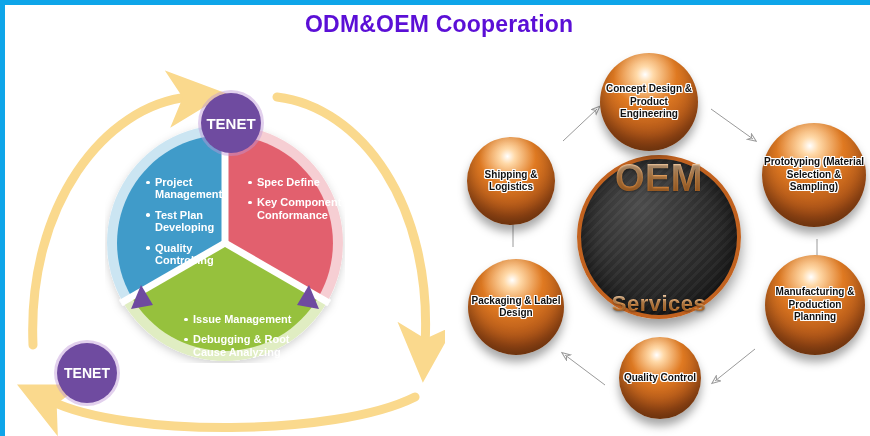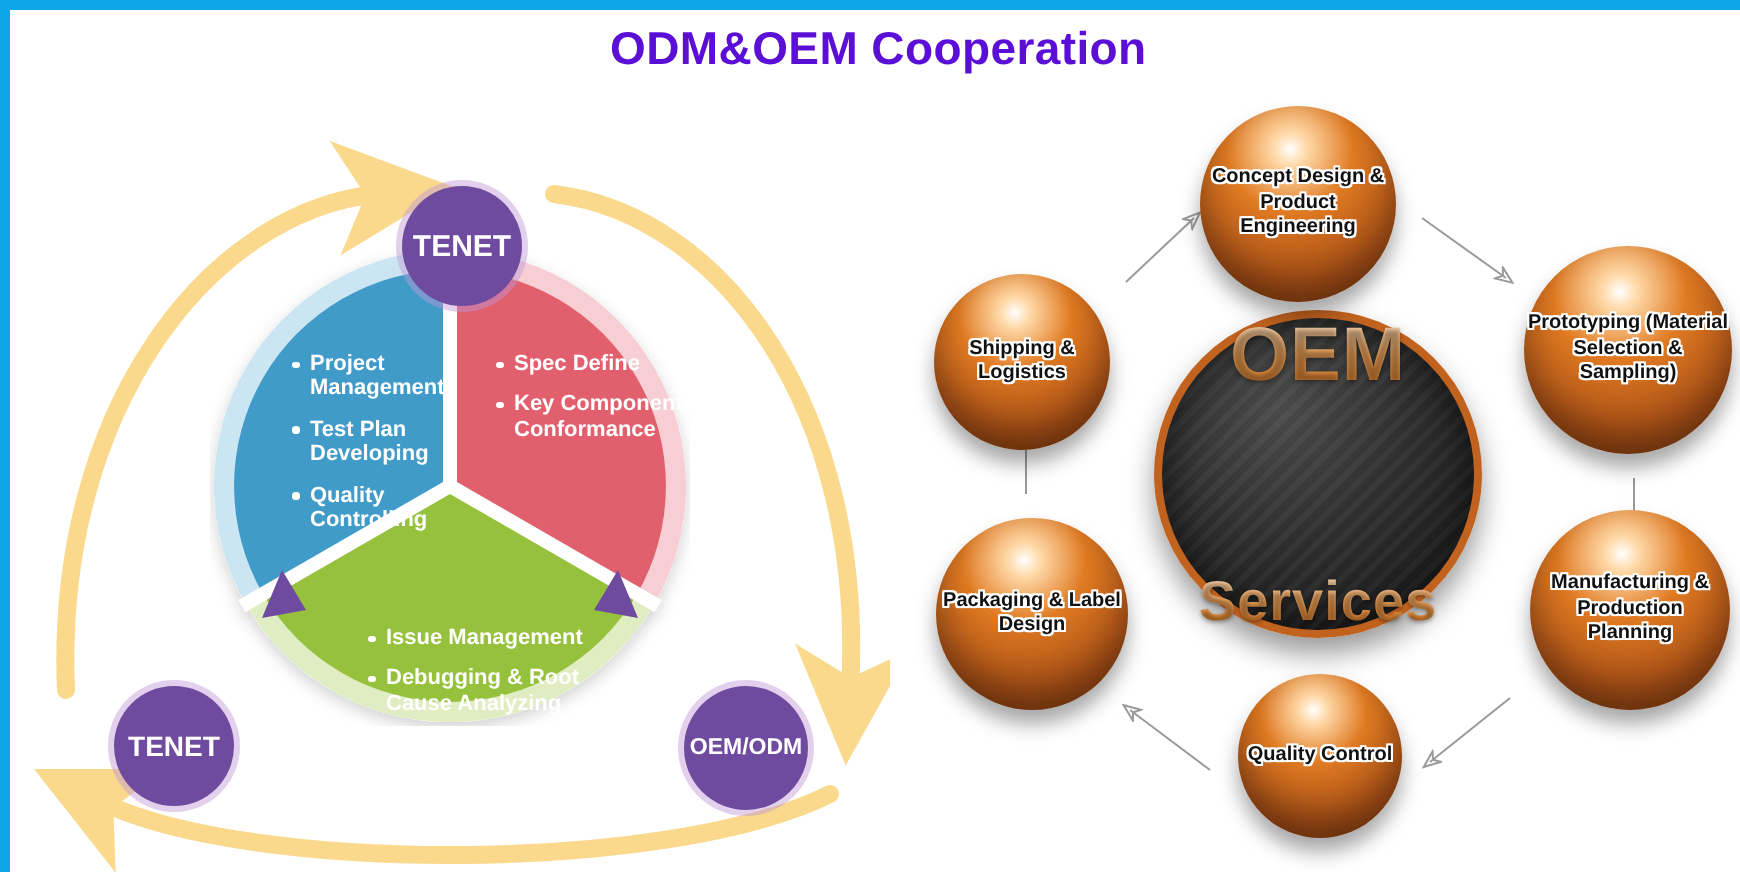--- a/index.html
+++ b/index.html
@@ -56,21 +56,21 @@
   }
   #center-circle .ln{
     font-family:"Liberation Sans",sans-serif;font-weight:bold;
     background:linear-gradient(180deg,#ffe2c2 0%,#f3a65b 48%,#d4741f 100%);
     -webkit-background-clip:text;background-clip:text;color:#e8903c;
     -webkit-text-fill-color:transparent;
     text-shadow:0 1px 2px rgba(0,0,0,.35);
     letter-spacing:.5px;line-height:1;
   }
   #center-circle .l1{font-size:38px;margin-bottom:8px;}
-  #center-circle .l2{font-size:28px;}
+  #center-circle .l2{font-size:22px;}
 
   .sphere{
     position:absolute;border-radius:50%;
     background:
       radial-gradient(circle at 46% 22%, #ffffff 0%, #ffd9a8 9%, #e07a22 34%, #a64e16 72%, #7b3a10 100%);
     box-shadow:0 7px 10px rgba(0,0,0,.35), inset 0 -10px 16px rgba(0,0,0,.30);
     display:flex;align-items:center;justify-content:center;text-align:center;
   }
   .sphere .txt{
     font-family:"Liberation Sans",sans-serif;font-weight:bold;font-size:10px;line-height:12.5px;
@@ -156,21 +156,20 @@
     <div class="seg-label" id="label-green">
       <ul>
         <li>Issue Management</li>
         <li>Debugging &amp; Root Cause Analyzing</li>
         <li>Test Consulting Schedule Controlling</li>
       </ul>
     </div>
 
     <div class="node" id="node-client">TENET</div>
     <div class="node" id="node-tenet">TENET</div>
-    <div class="node" id="node-oemodm">OEM/ODM</div>
   </div>
 
   <div id="right-panel">
 
     <svg id="arrow-layer" viewBox="0 0 428 414">
       <defs>
         <marker id="ghead" markerWidth="10" markerHeight="10" refX="5" refY="4" orient="auto">
           <path d="M0.6,0.6 L9,4 L0.6,7.4 L3.1,4 Z" fill="none" stroke="#9a9a9a" stroke-width="1"></path>
         </marker>
       </defs>

